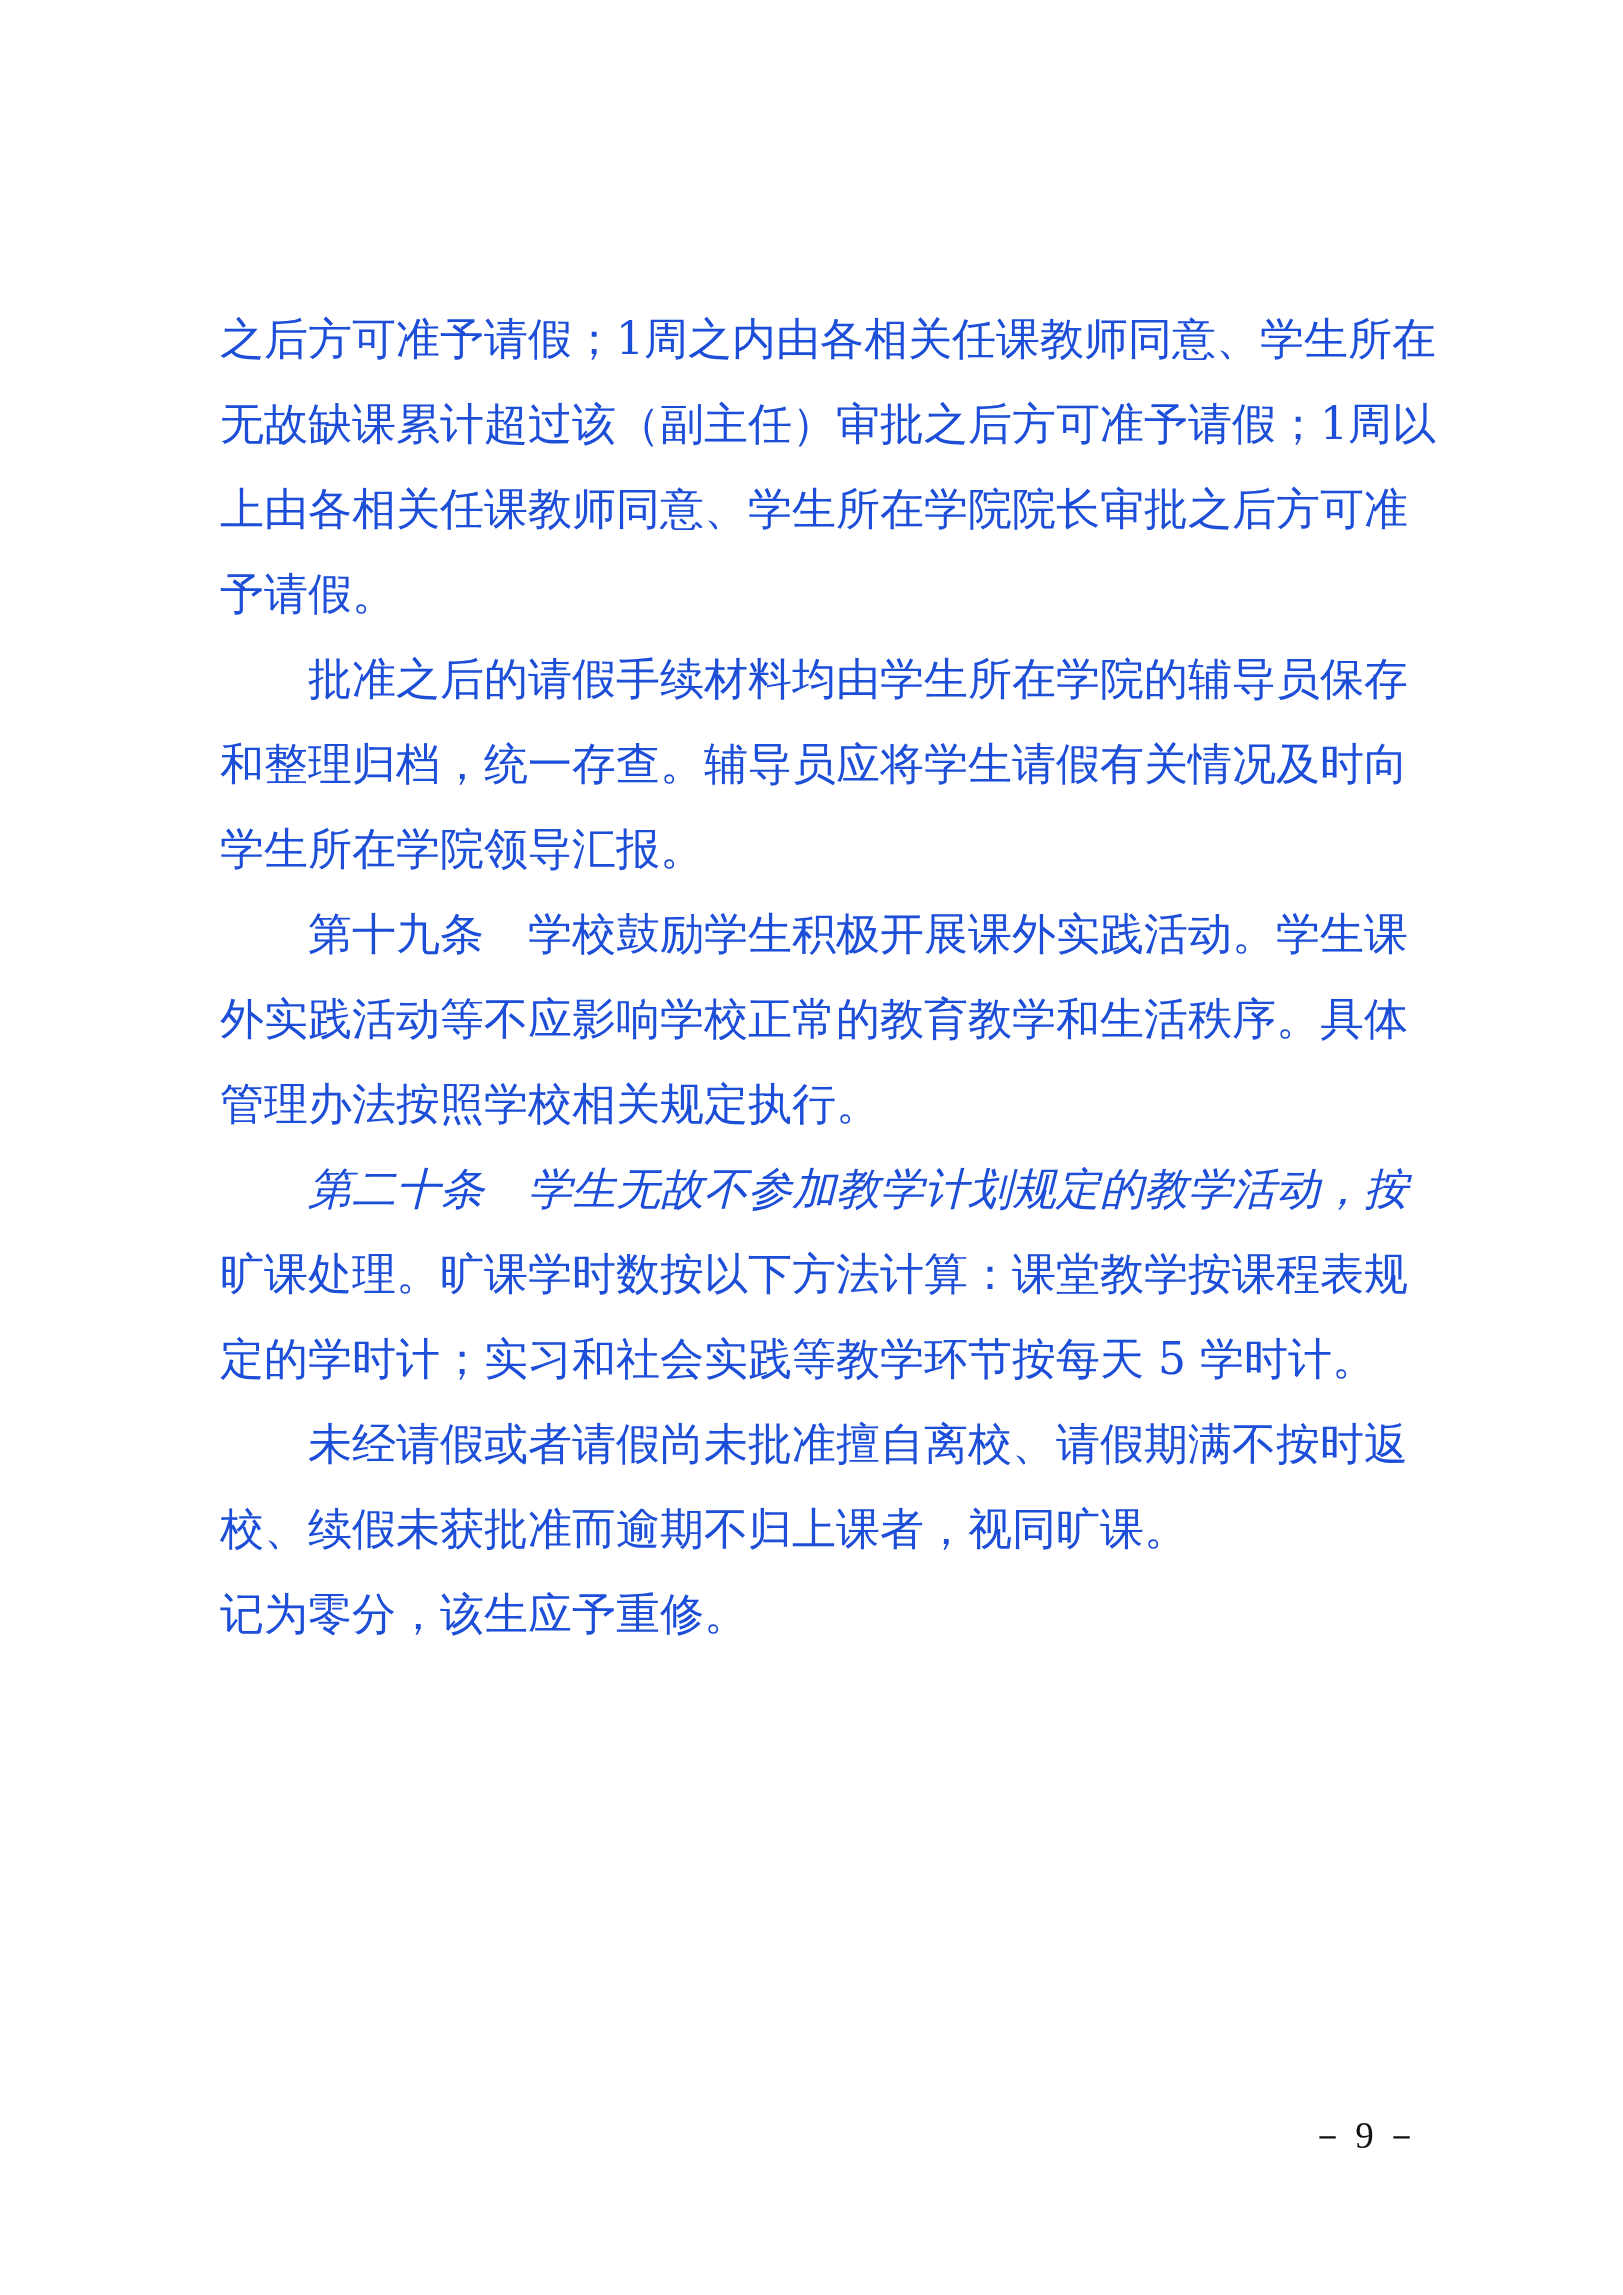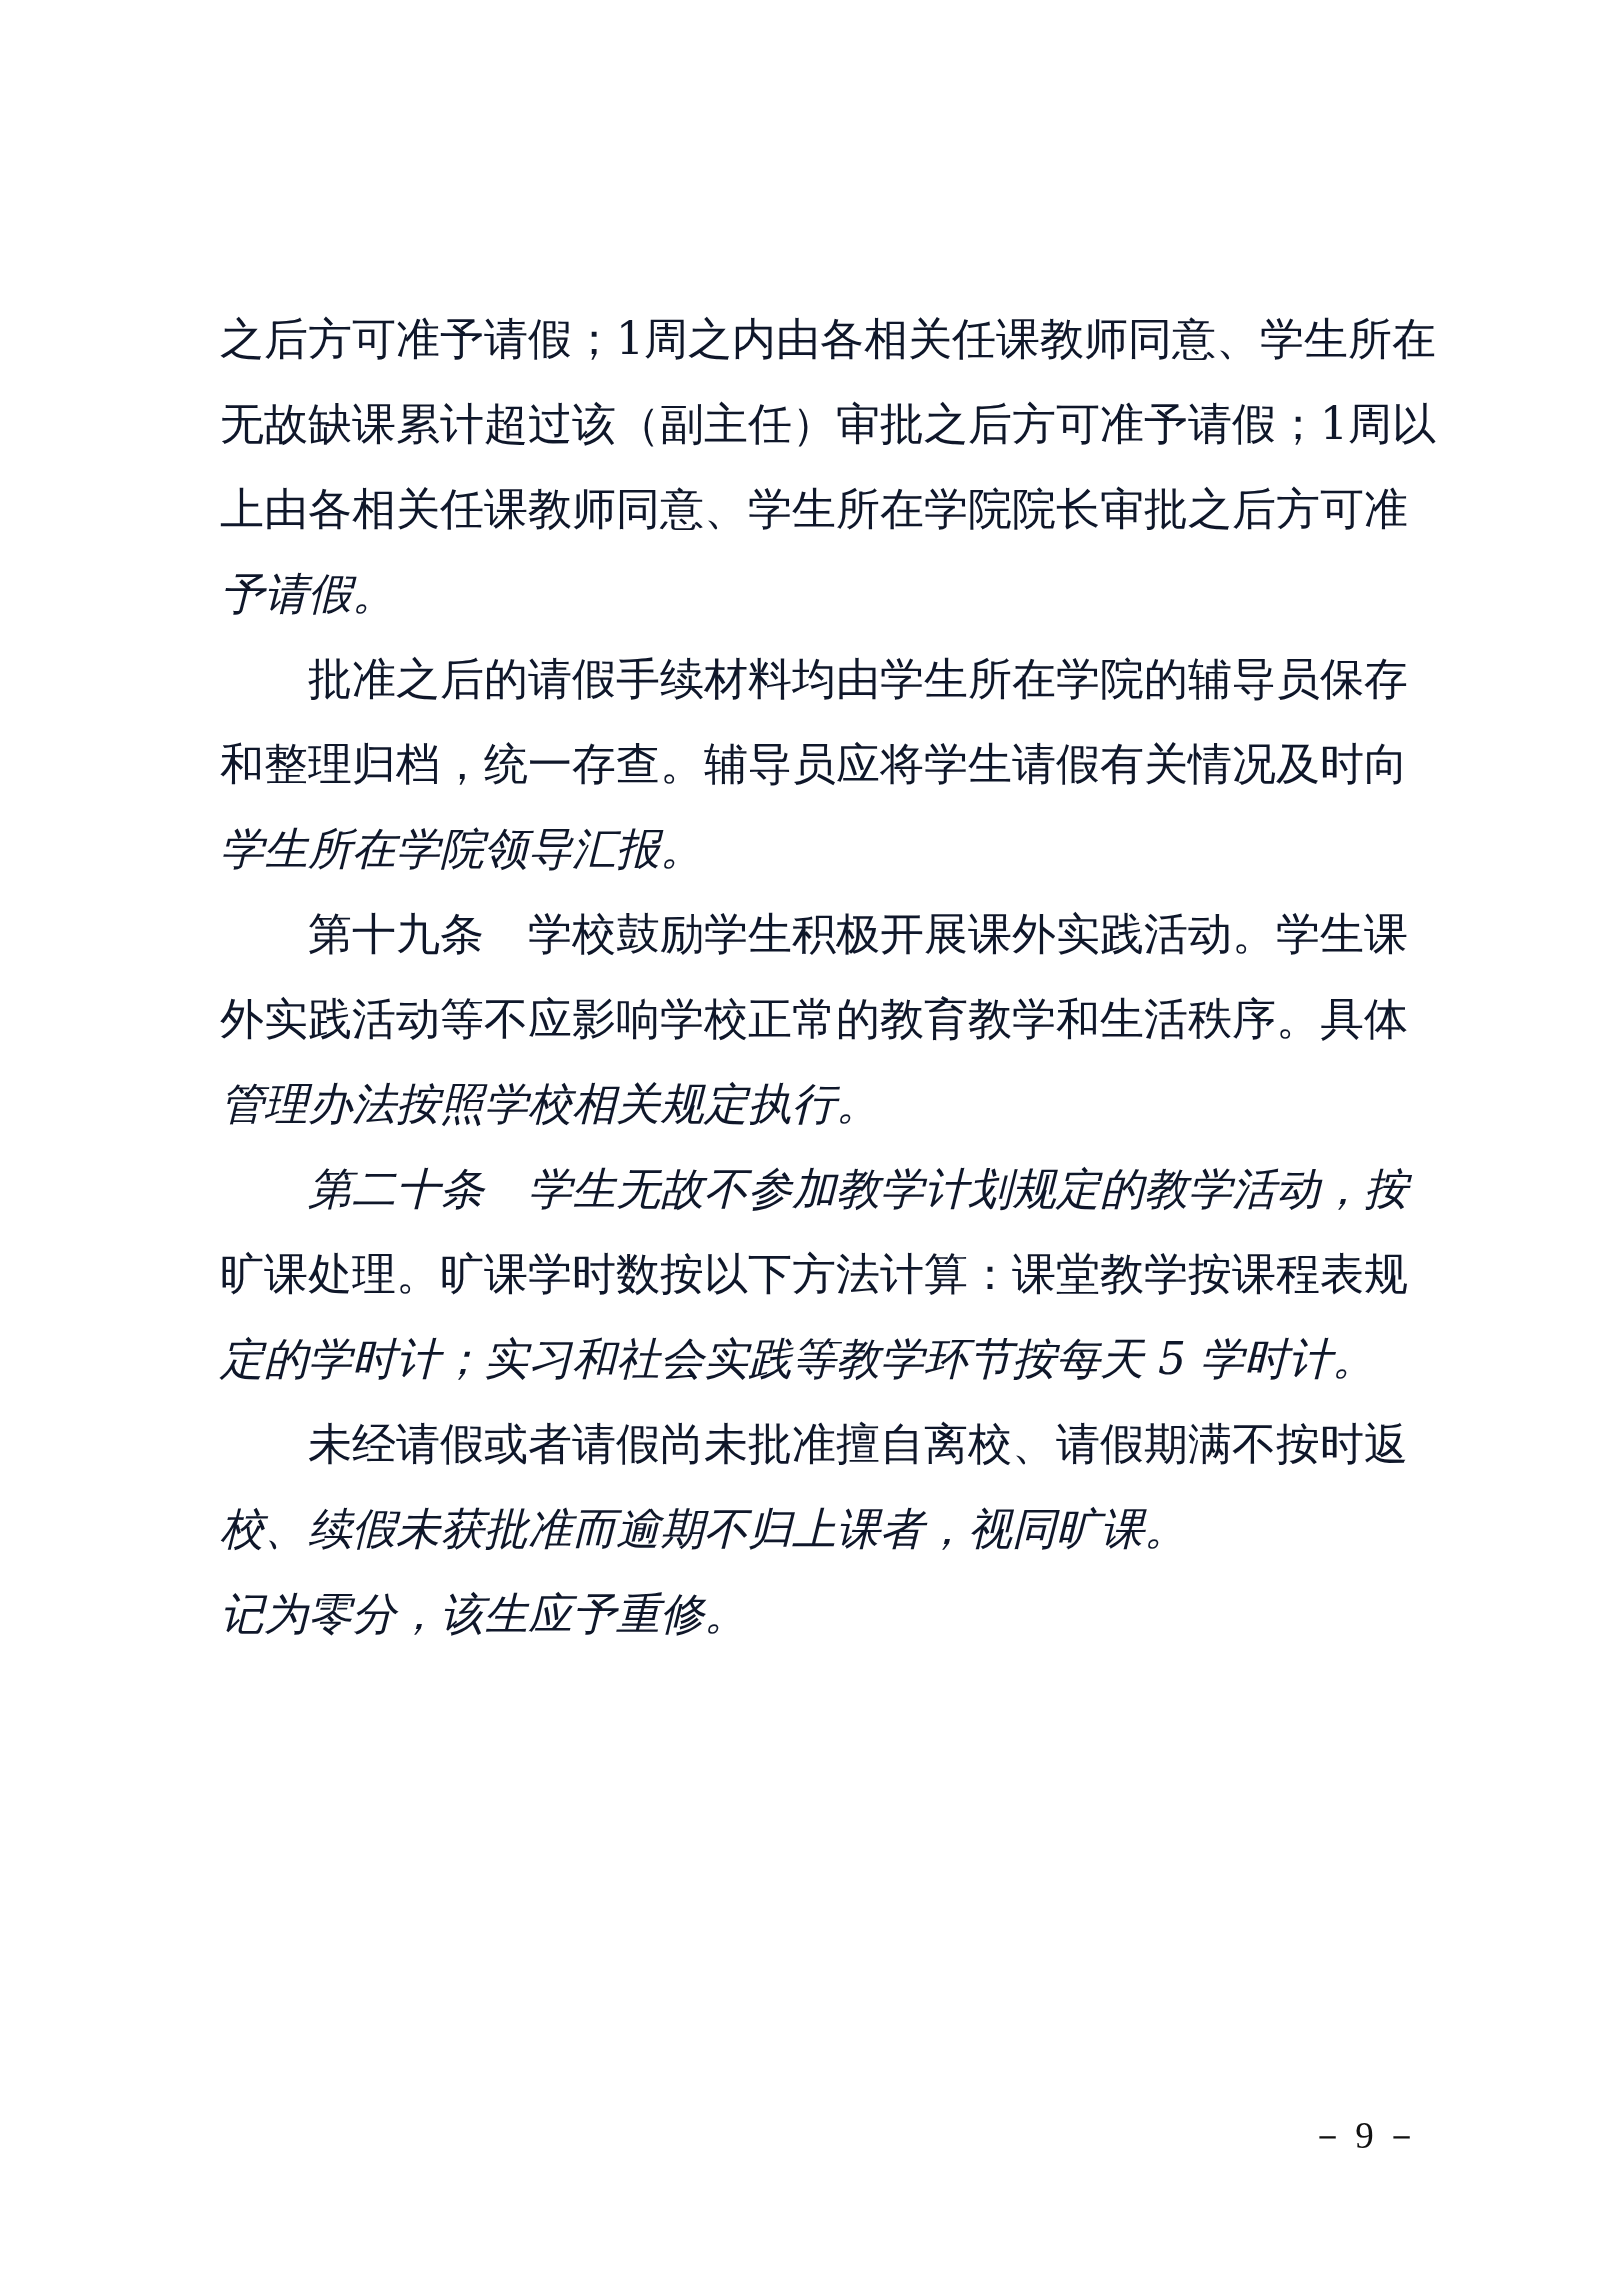--- a/index.html
+++ b/index.html
@@ -6,27 +6,27 @@
   body { width: 1623px; height: 2295px; position: relative; overflow: hidden; }
   .page { position: absolute; left: 0; top: 0; width: 1623px; height: 2295px; background: #ffffff; }
   .body-text {
     position: absolute;
     left: 220px;
     top: 296px;
     width: 1185px;
     font-family: "DejaVu Serif", "Liberation Serif", serif;
     font-size: 44px;
     line-height: 85px;
-    color: #0f172a;
+    color: #1d4ed8;
     text-align: justify;
     text-align-last: left;
   }
   .para { margin: 0; padding: 0; }
   .line { display: block; white-space: nowrap; text-align-last: justify; text-align: justify; }
-  .line.last { text-align-last: left; font-style: italic; }
+  .line.last { text-align-last: left; }
   .page-number {
     position: absolute;
     left: 1309px;
     top: 2111px;
     width: 102px;
     text-align: center;
     font-family: "Liberation Serif", "DejaVu Serif", serif;
     font-size: 37px;
     color: #111111;
     white-space: pre;

